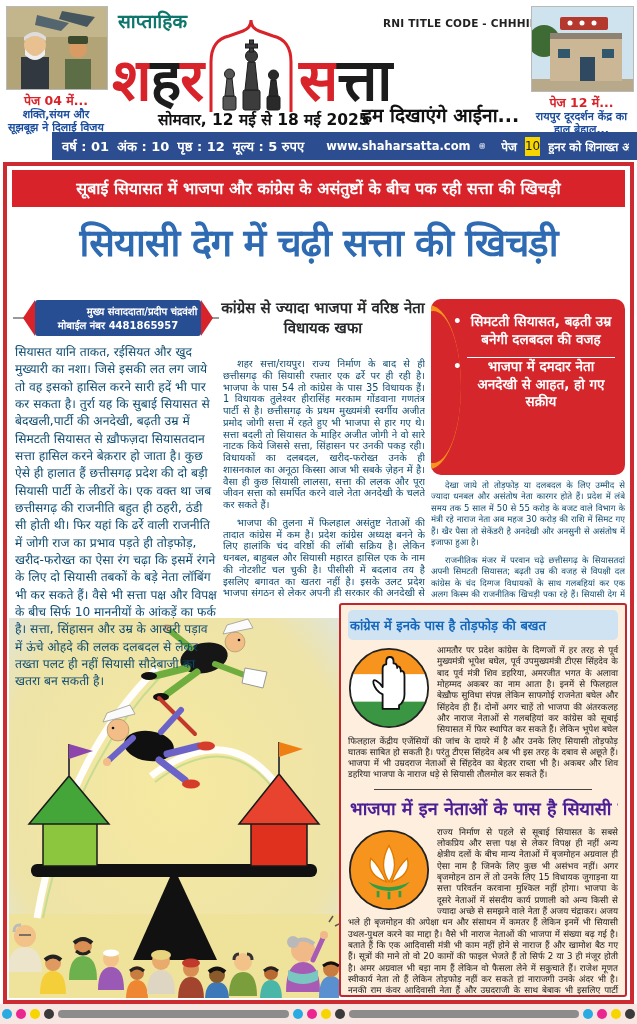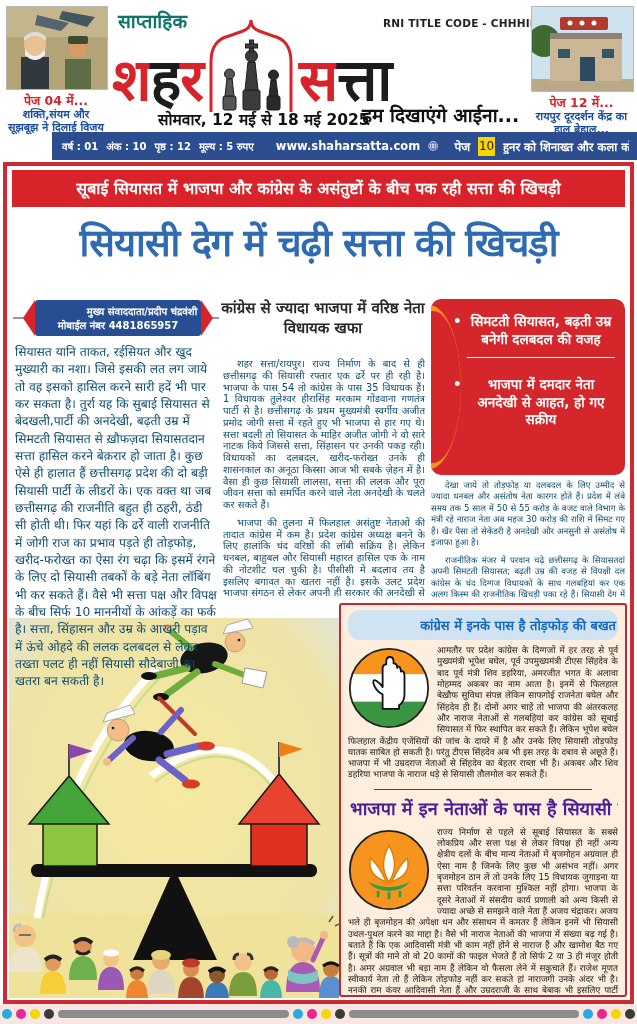--- a/index.html
+++ b/index.html
@@ -15,21 +15,21 @@
   .rni{font-size:10.5px;font-weight:bold;color:#222;letter-spacing:.2px;}
   .logo-row{display:flex;align-items:flex-end;}
   .logo-word{font-size:58px;font-weight:bold;line-height:.95;letter-spacing:-1px;}
   .lr{color:#d8232a;} .lk{color:#1c1c1c;}
   .date-line{font-size:15.5px;font-weight:bold;color:#111;}
   .tagline{font-size:19px;font-weight:bold;color:#111;}
 
   
   .infobar{left:52px;right:0;top:132px;height:28px;background:#2c4d90;color:#fff;
            display:flex;align-items:center;gap:8px;padding:0 8px 0 10px;box-sizing:border-box;}
-  .infobar .it{font-size:10px;font-weight:bold;white-space:nowrap;}
+  .infobar .it{font-size:13px;font-weight:bold;white-space:nowrap;}
   .infobar .web{font-size:11.5px;font-weight:bold;margin-left:14px;white-space:nowrap;}
   .pagebox{background:#f6d500;color:#1a1a1a;font-size:12px;font-weight:normal;
            width:26px;height:19px;line-height:19px;text-align:center;}
   .teaser{font-size:11.5px;font-weight:bold;white-space:nowrap;overflow:hidden;}
 
   
   .frame{left:3px;top:162px;width:631px;height:842px;border:4px solid #cc2b31;box-sizing:border-box;background:#fff;}
   .strap{margin:4px 5px 0 5px;height:37px;line-height:37px;background:#d8232a;color:#fff;
          font-weight:bold;font-size:16px;text-align:center;white-space:nowrap;overflow:hidden;}
   .headline{margin-top:8px;color:#2e6bb3;font-weight:bold;font-size:38px;text-align:center;
@@ -55,31 +55,31 @@
   .col2 p,.col3 p{margin:0 0 6px 0;text-indent:14px;}
 
   
   .redbox{left:424px;top:133px;width:194px;height:176px;background:#d5262c;border-radius:10px;
           overflow:hidden;text-align:center;}
   .redbox .cres1{position:absolute;left:-34px;top:6px;width:64px;height:164px;border-radius:50%;background:#f7941d;}
   .redbox .cres2{position:absolute;left:-26px;top:12px;width:56px;height:152px;border-radius:50%;background:#d5262c;}
   .redbox ul{position:relative;margin:0;padding:14px 10px 10px 36px;list-style:none;}
   .redbox li{color:#fff;font-weight:bold;font-size:13.5px;line-height:1.3;position:relative;}
   .redbox li:before{content:"•";position:absolute;left:-14px;}
-  .redbox li + li{margin-top:9px;padding-top:18px;border-top:1.5px solid #fff;}
+  .redbox li + li{margin-top:9px;padding-top:0;border-top:1.5px solid #fff;}
   .col3{left:424px;top:314px;width:194px;height:120px;font-size:8.5px;line-height:1.35;overflow:hidden;}
 
   
   .cartoon{left:2px;top:452px;width:330px;height:380px;z-index:1;}
 
   
   .featbox{left:332px;top:437px;width:288px;height:394px;border:2.5px solid #c2272d;border-radius:3px;
            background:#fdeedd;box-sizing:border-box;padding:5px 7px;overflow:hidden;z-index:5;}
-  .feat-head-cong{background:#cfe3f3;color:#1668bd;font-weight:bold;font-size:13px;text-align:right;
-           padding:6px 2px;white-space:nowrap;overflow:hidden;border-radius:12px;}
+  .feat-head-cong{background:#cfe3f3;color:#1668bd;font-weight:bold;font-size:13px;text-align:left;
+           padding:6px 2px;white-space:nowrap;overflow:hidden;border-radius:5px;}
   .feat-head-bjp{color:#4c1d95;font-weight:bold;font-size:18px;text-align:center;padding:4px 2px 2px;
            white-space:nowrap;overflow:hidden;}
   .feat-body{font-size:8.7px;line-height:1.3;color:#222;text-align:justify;margin-top:5px;}
   .feat-body .logo{float:left;margin:2px 7px 2px 0;}
   .featdiv{border:none;border-top:1.2px solid #444;margin:8px 26px 2px;}
 
   
   .regbar{left:0;right:0;bottom:0;height:20px;background:#f8e6e2;display:flex;align-items:center;
           gap:4px;padding:0 2px;box-sizing:border-box;}
   .dot{width:10px;height:10px;border-radius:50%;flex:0 0 auto;}

